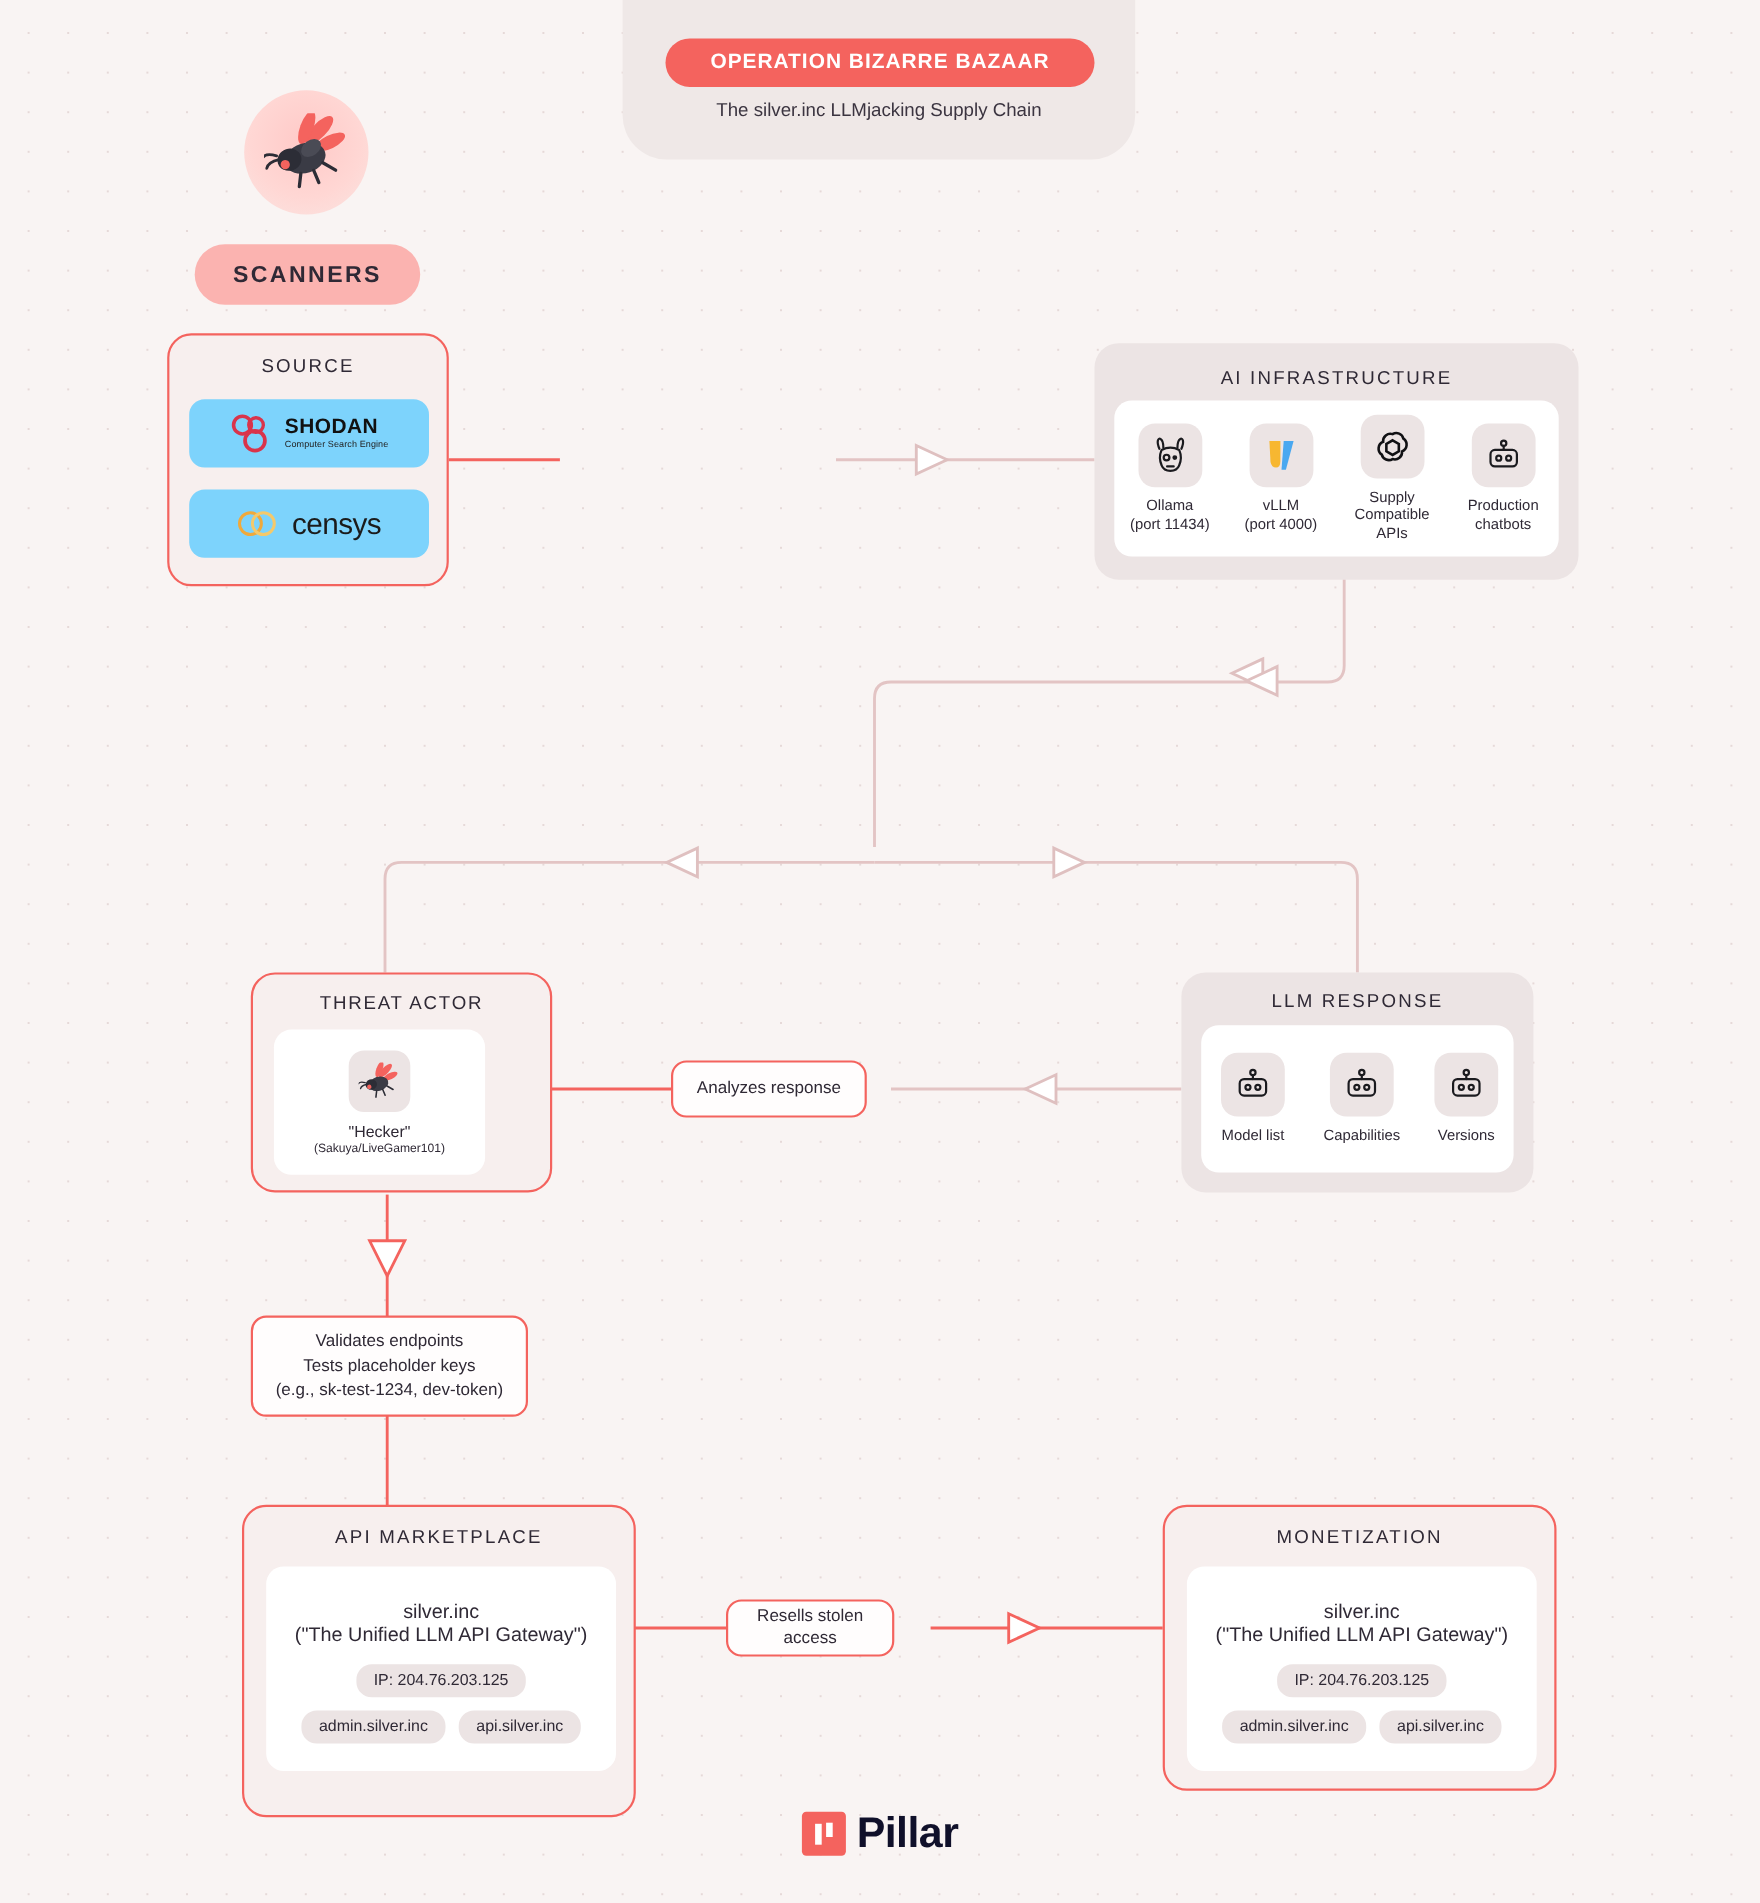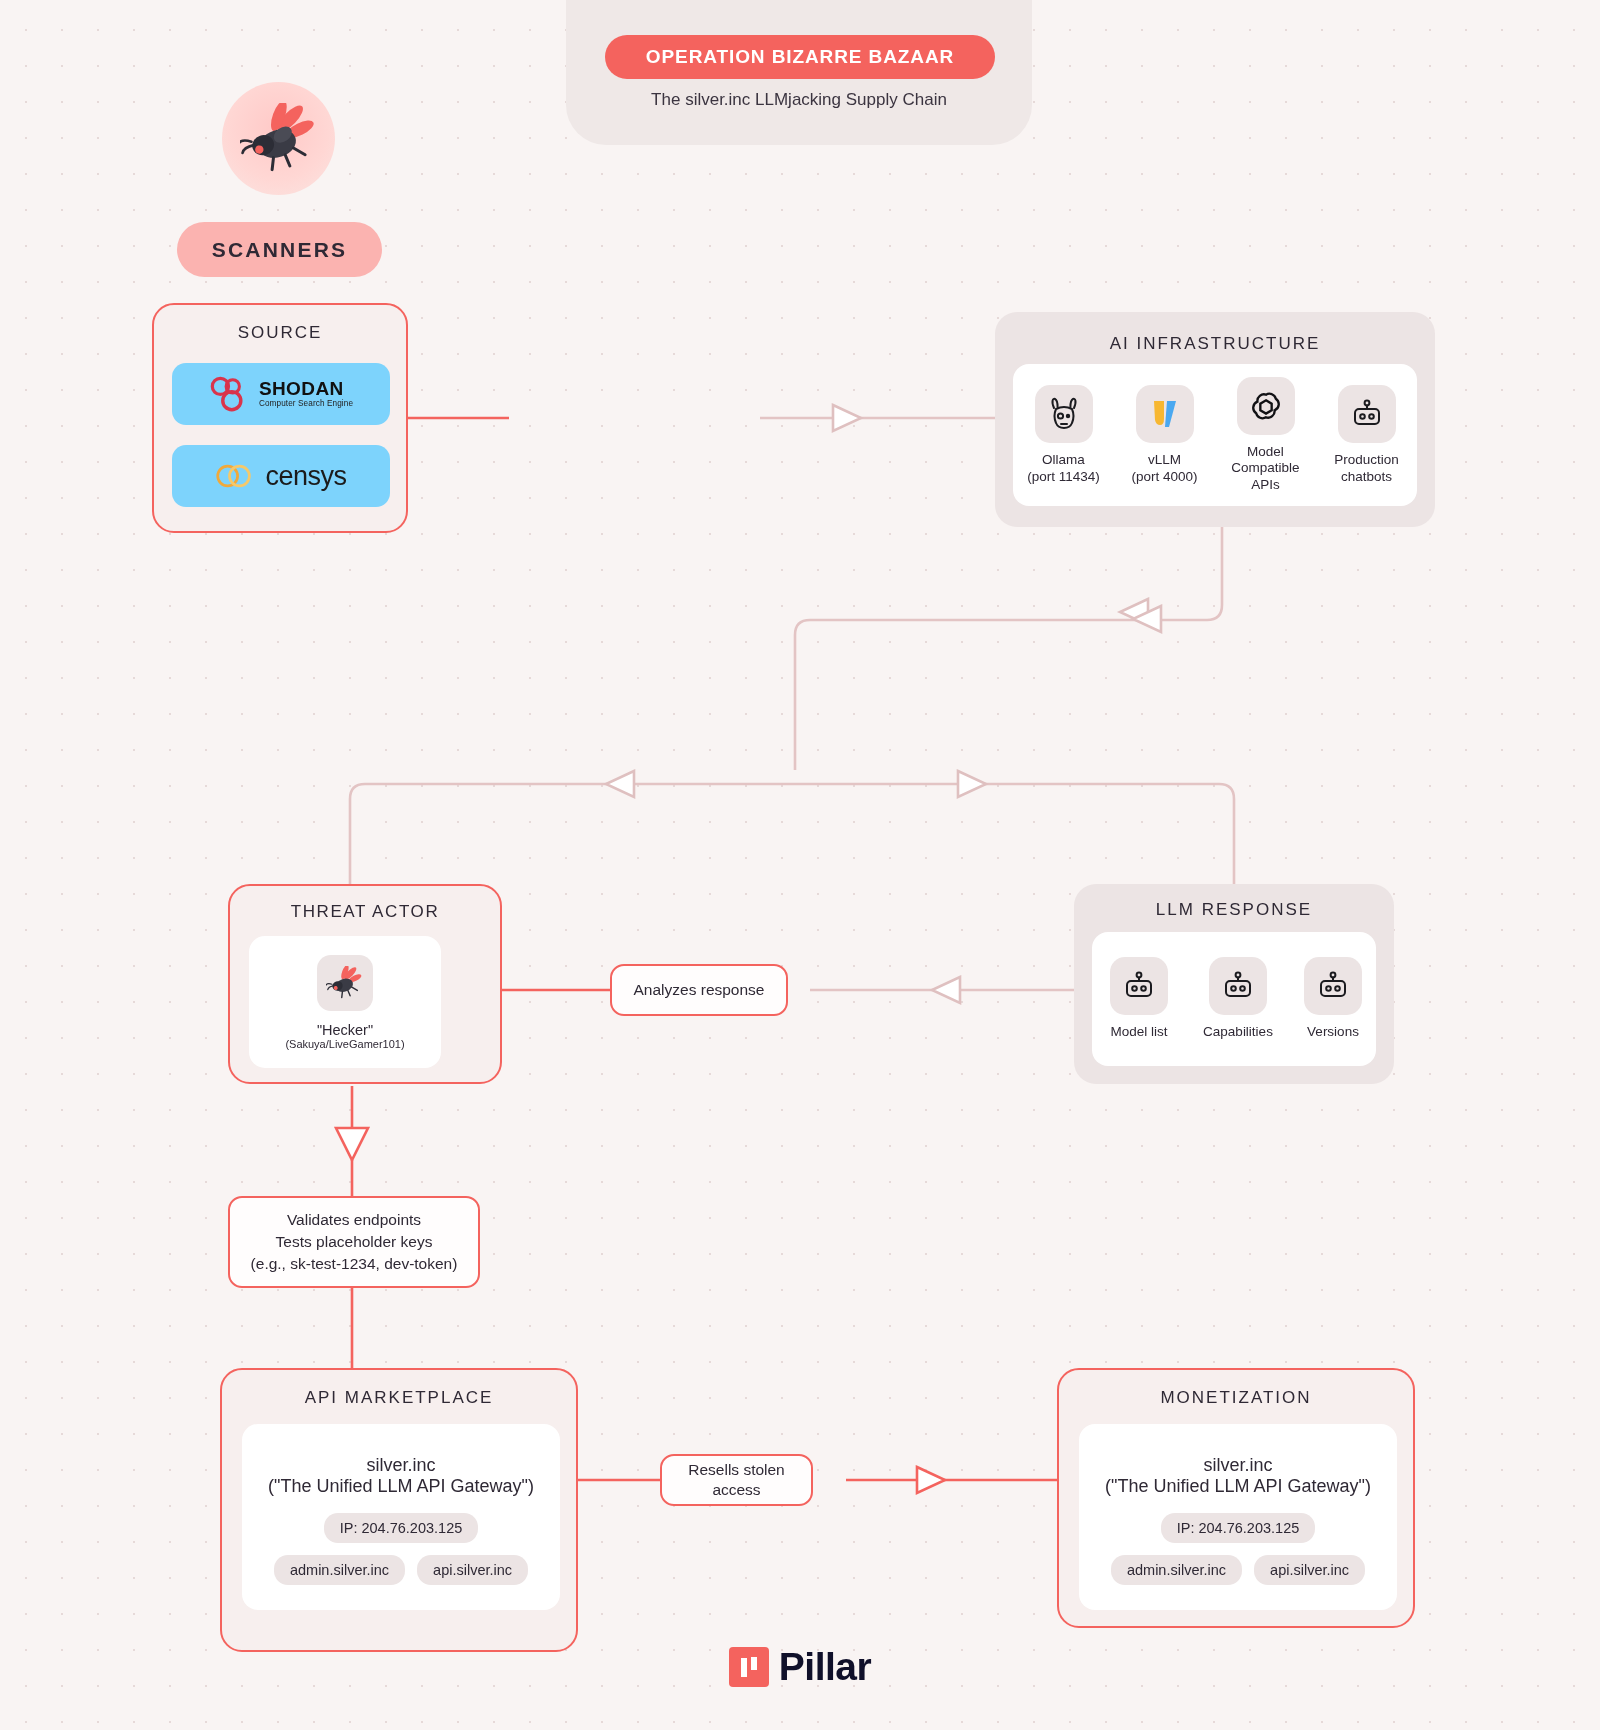--- a/index.html
+++ b/index.html
@@ -229,21 +229,21 @@
       <div class="tile-col">
         <div class="icon-tile">
           <svg width="34" height="34" viewBox="0 0 36 36">
             <g fill="none" stroke="#111114" stroke-width="2.5" stroke-linecap="round">
               <path d="M18 6 a7 7 0 0 1 10.4 4.3 a7 7 0 0 1 -1.3 12.3 a7 7 0 0 1 -9.1 7.4 a7 7 0 0 1 -10.4 -4.3 a7 7 0 0 1 1.3 -12.3 A7 7 0 0 1 18 6 Z"></path>
               <path d="M18 12 l6 3.5 v7 L18 26 l-6 -3.5 v-7 Z"></path>
             </g>
           </svg>
         </div>
         <div class="tile-label">
-          <div>Model</div>
+          <div>Supply</div>
           <div>Compatible</div>
           <div>APIs</div>
         </div>
       </div>
 
       <div class="tile-col">
         <div class="icon-tile">
           <svg width="34" height="32" viewBox="0 0 34 32">
             <g fill="none" stroke="#1b1b1f" stroke-width="2" stroke-linecap="round" stroke-linejoin="round">
               <circle cx="17" cy="5" r="2.4"></circle>

